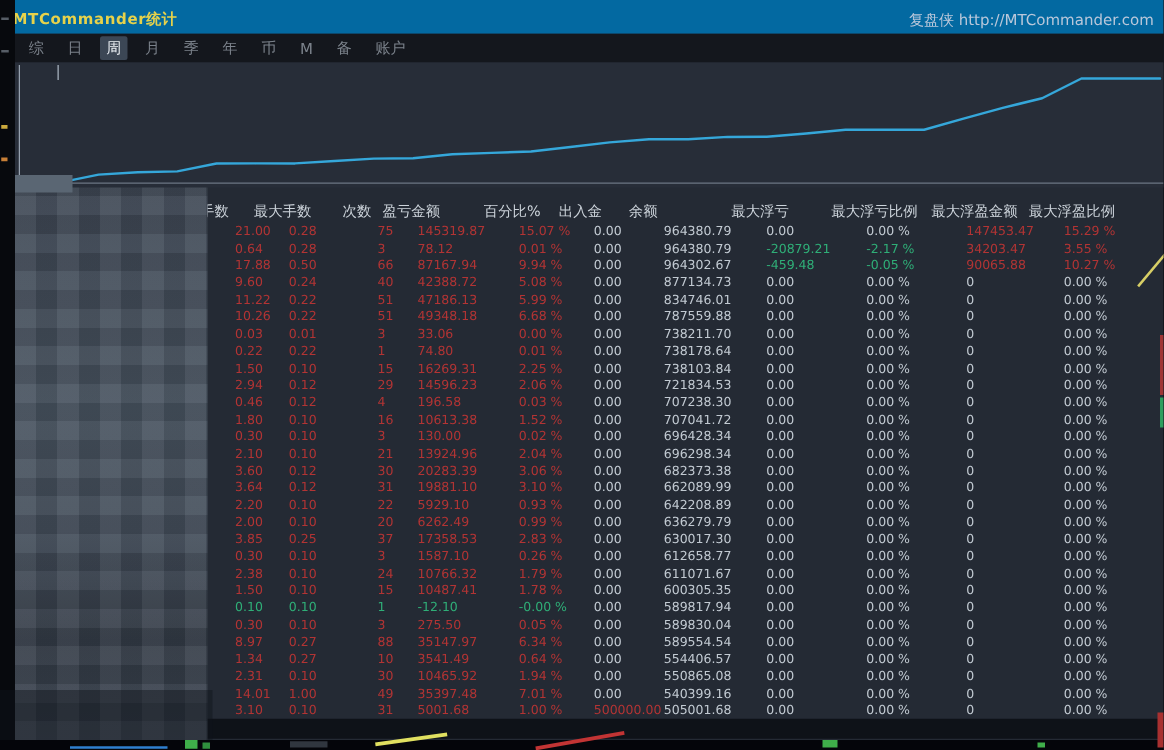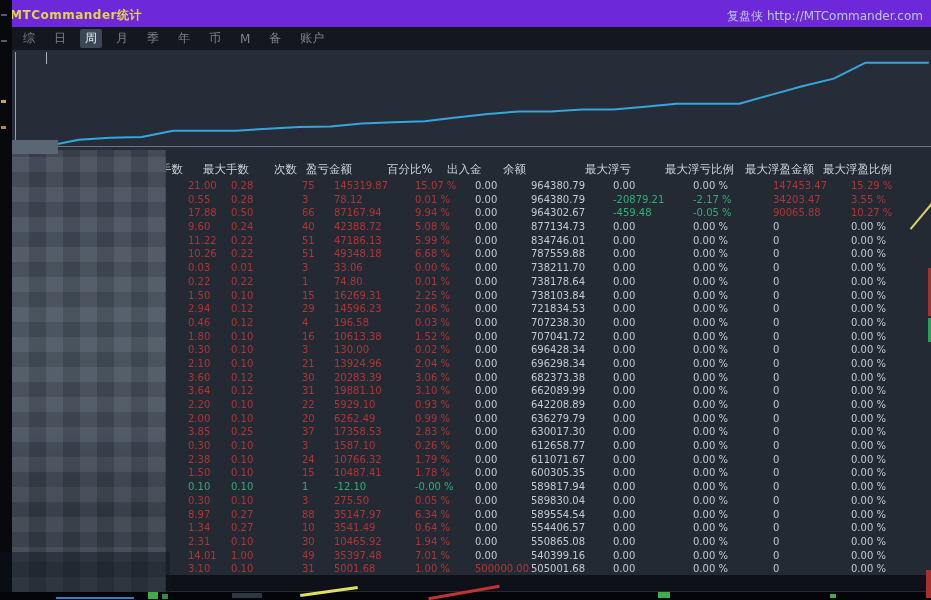--- a/index.html
+++ b/index.html
@@ -5,21 +5,21 @@
   html,body{margin:0;padding:0;background:#000;}
   .app{
     position:relative;width:931px;height:600px;overflow:hidden;
     background:#242a34;font-family:"DejaVu Sans","Liberation Sans",sans-serif;
     -webkit-font-smoothing:antialiased;
   }
   
   .edge-strip{position:absolute;left:0;top:0;width:12px;height:600px;background:#07090d;}
   .edge-strip .mark{position:absolute;left:1px;}
   
-  .titlebar{position:absolute;left:0;top:0;width:931px;height:27px;background:#6d28d9;}
+  .titlebar{position:absolute;left:0;top:0;width:931px;height:27px;background:#0369a1;}
   .title{position:absolute;left:10px;top:7px;font-size:12px;color:#e6d24b;font-weight:bold;letter-spacing:.5px;}
   .brand{position:absolute;right:8px;top:8px;font-size:12px;color:#b9c7da;text-align:center;}
   
   .tabbar{position:absolute;left:12px;top:27px;width:919px;height:23px;background:#14171d;display:flex;align-items:center;gap:9px;padding-left:6px;box-sizing:border-box;}
   .tab{font-size:12px;color:#7b828b;padding:1px 5px;cursor:default;}
   .tab.selected{color:#e8edf2;background:#3c4755;border-radius:2px;}
   
   .chart{position:absolute;left:0;top:50px;width:931px;height:100px;background:#272d38;}
   
   .thead,.row,.total-vals{display:grid;grid-template-columns:43px 71px 32px 81px 60px 56px 82px 80px 80px 78px 98px;}
@@ -103,21 +103,21 @@
         <span class="red">145319.87</span>
         <span class="red">15.07 %</span>
         <span class="white">0.00</span>
         <span class="white">964380.79</span>
         <span class="white">0.00</span>
         <span class="white">0.00 %</span>
         <span class="red">147453.47</span>
         <span class="red">15.29 %</span>
       </div>
       <div class="row">
-        <span class="red">0.55</span>
+        <span class="red">0.64</span>
         <span class="red">0.28</span>
         <span class="red">3</span>
         <span class="red">78.12</span>
         <span class="red">0.01 %</span>
         <span class="white">0.00</span>
         <span class="white">964380.79</span>
         <span class="green">-20879.21</span>
         <span class="green">-2.17 %</span>
         <span class="red">34203.47</span>
         <span class="red">3.55 %</span>

